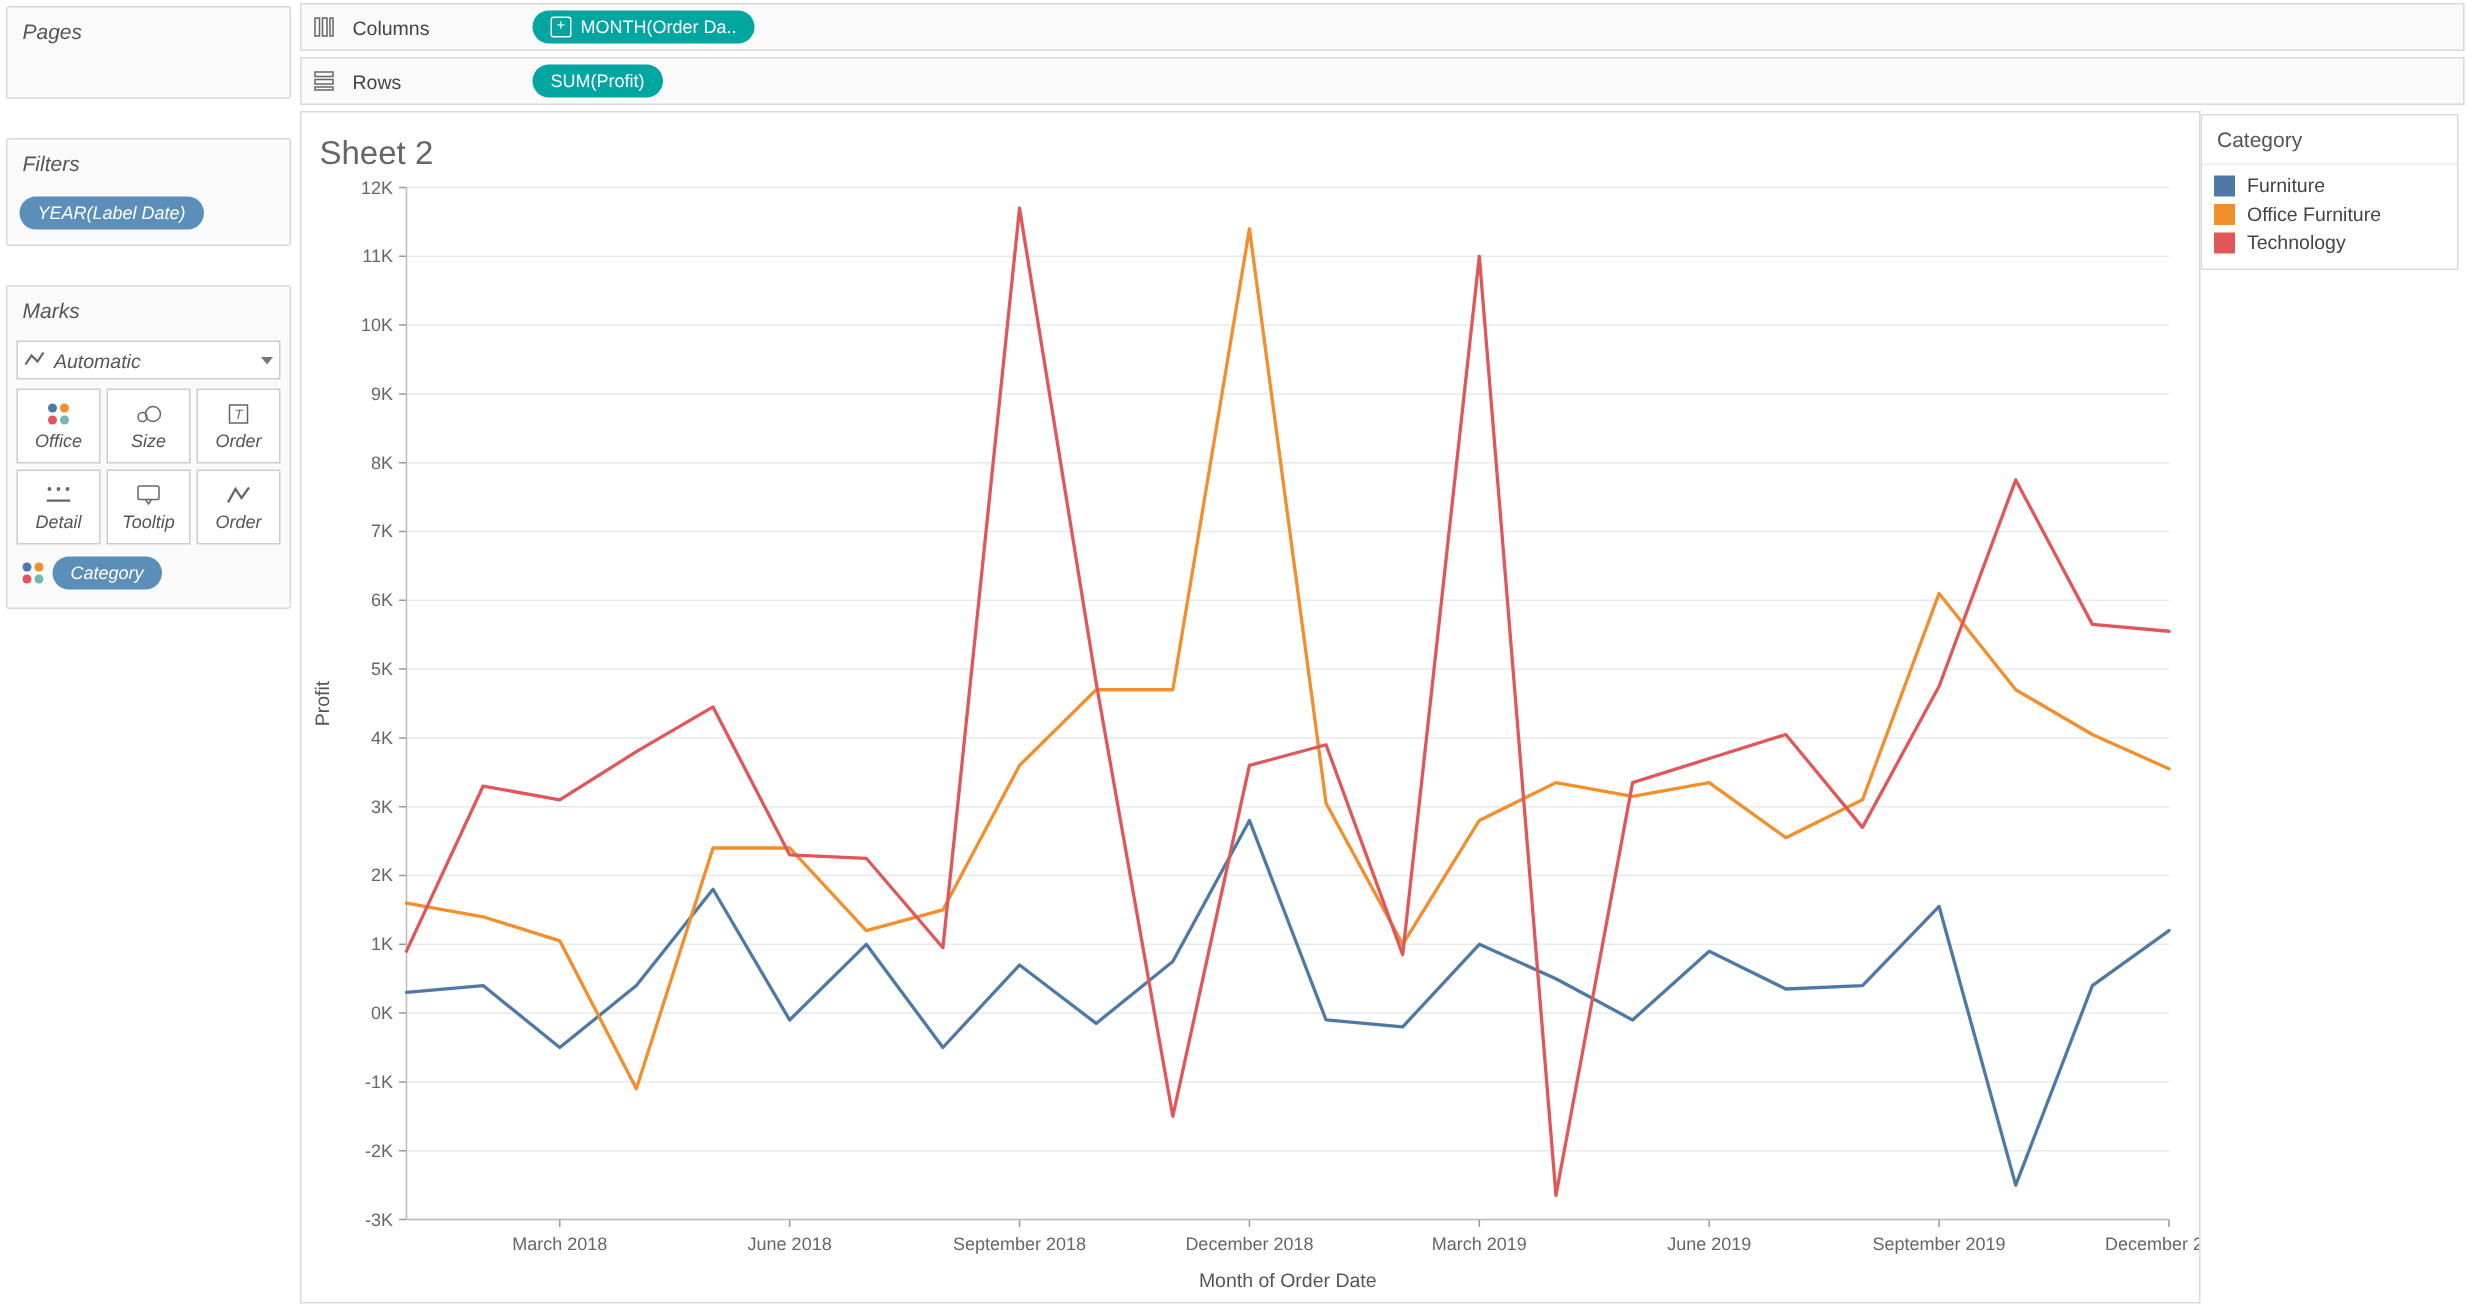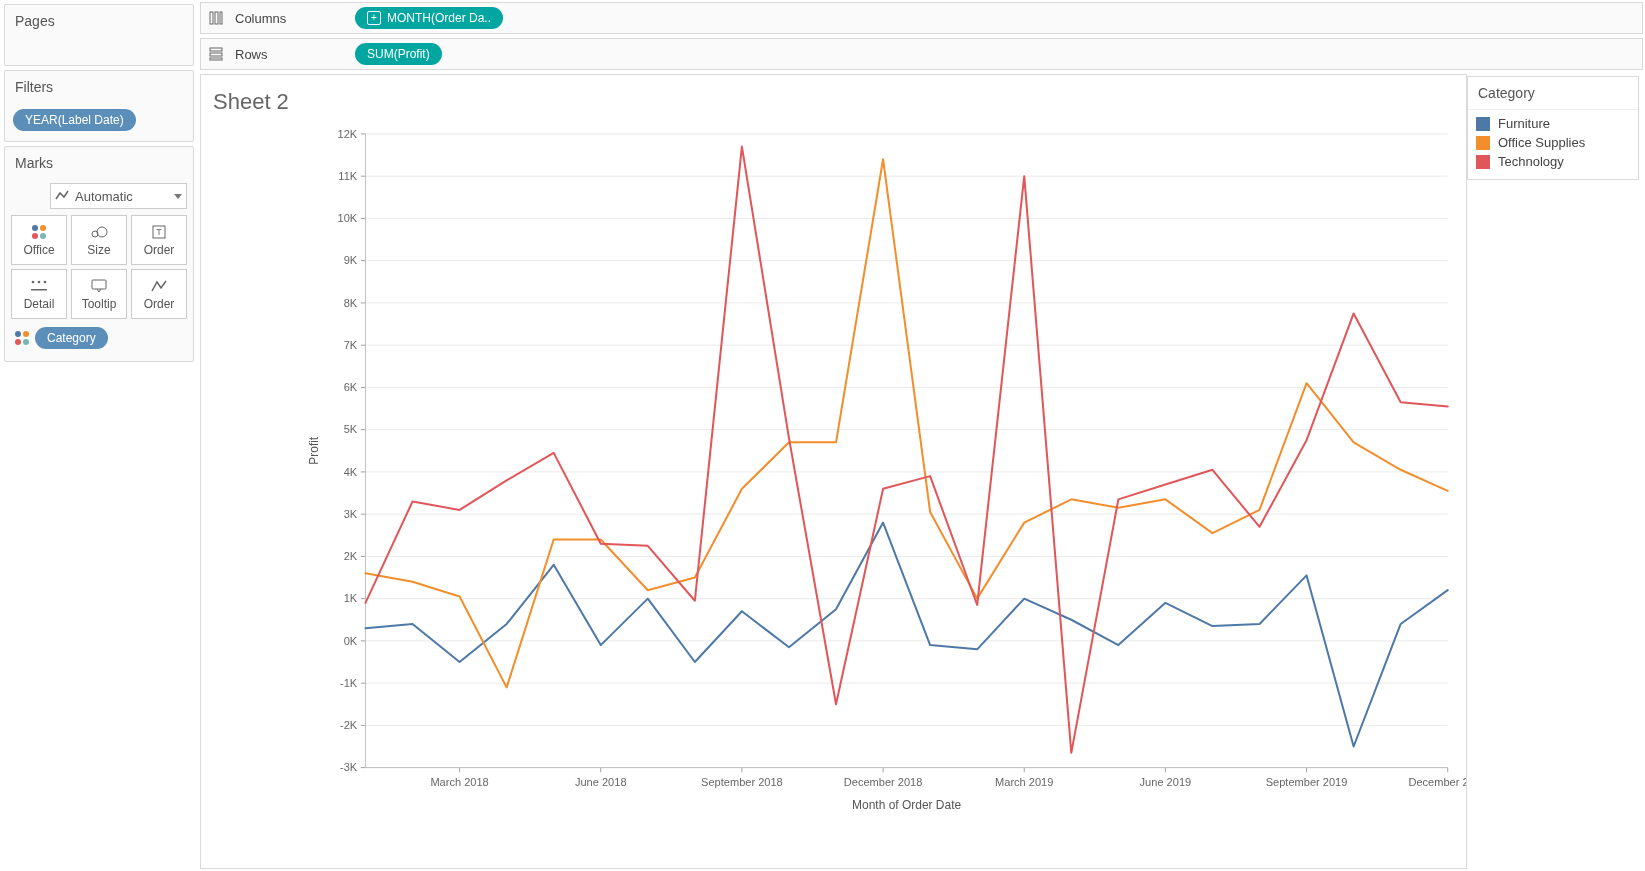--- a/index.html
+++ b/index.html
@@ -1,39 +1,39 @@
 <!DOCTYPE html>
 <html><head>
 <meta charset="utf-8">
 <style>
   html,body{margin:0;padding:0;background:#fff;font-family:Arial,Helvetica,sans-serif;font-size:13px;color:#333;}
   .app{display:flex;flex-direction:row;width:1645px;height:871px;box-sizing:border-box;}
-  .left-col{display:flex;flex-direction:column;width:190px;padding:4px;gap:4px;}
+  .left-col{display:flex;flex-direction:column;width:190px;padding:4px;gap:26px;font-style:italic;}
   .right-col{display:flex;flex-direction:column;flex:1;min-width:0;}
   .card{border:1px solid #d9d9d9;background:#fafafa;border-radius:2px;}
   .card-header{padding:8px 10px;font-size:14px;color:#555;}
   .filters-body{padding:6px 8px 10px 8px;}
   .marks-body{padding:4px 6px 10px 6px;display:flex;flex-direction:column;gap:6px;}
   .pill{display:inline-flex;align-items:center;height:22px;padding:0 12px;border-radius:11px;color:#fff;font-size:12px;white-space:nowrap;box-sizing:border-box;}
   .pill-teal{background:#00a69f;}
   .pill-blue{background:#5b8fb9;}
   .shelf-row{display:flex;align-items:center;height:30px;border:1px solid #d9d9d9;background:#fafafa;gap:10px;padding-left:6px;margin:2px 2px;}
   .shelf-icon{width:18px;display:inline-flex;justify-content:center;color:#666;}
   .shelf-label{width:110px;color:#444;}
   .plus-box{display:inline-flex;align-items:center;justify-content:center;width:12px;height:12px;border:1px solid #fff;border-radius:2px;margin-right:6px;font-size:10px;line-height:10px;}
-  .marks-select{display:flex;align-items:center;border:1px solid #ccc;background:#fff;height:24px;padding:0 4px;justify-content:space-between;margin-left:39px;}
+  .marks-select{display:flex;align-items:center;border:1px solid #ccc;background:#fff;height:24px;padding:0 4px;justify-content:space-between;}
   .marks-select .label{display:flex;align-items:center;gap:6px;color:#555;}
   .marks-grid{display:grid;grid-template-columns:repeat(3,1fr);gap:4px;}
   .mark-btn{border:1px solid #ccc;background:#fff;height:48px;display:flex;flex-direction:column;align-items:center;justify-content:center;gap:2px;color:#555;font-size:12px;}
   .mark-icon{font-size:16px;height:18px;display:flex;align-items:center;}
   .color-dots{display:grid;grid-template-columns:6px 6px;grid-auto-rows:6px;gap:2px;}
   .color-dots span{width:6px;height:6px;border-radius:50%;display:block;}
   .mark-row{display:flex;align-items:center;gap:6px;padding:2px 4px;}
   .viz-wrap{display:flex;flex:1;min-height:0;margin:2px;}
-  .viz-card{flex:1;border:1px solid #d9d9d9;background:#fff;display:flex;min-width:0;}
+  .viz-card{flex:1;border:1px solid #d9d9d9;background:#fff;display:flex;flex-direction:column;min-width:0;}
   .sheet-title{font-size:22px;color:#666;padding:14px 12px 0 12px;font-weight:400;}
   .chart-area{flex:1;position:relative;min-height:0;}
   svg{display:block;}
   .legend-card{width:170px;border-left:1px solid #d9d9d9;border-top:1px solid #d9d9d9;border-right:1px solid #d9d9d9;border-bottom:1px solid #d9d9d9;margin:2px 4px 2px 0;background:#fff;height:fit-content;}
   .legend-header{padding:8px 10px;font-size:14px;color:#555;border-bottom:1px solid #eee;}
   .legend-body{padding:6px 8px 10px 8px;display:flex;flex-direction:column;gap:4px;}
   .legend-item{display:flex;align-items:center;gap:8px;font-size:13px;color:#444;}
   .legend-swatch{width:14px;height:14px;display:block;}
   .caret{width:0;height:0;border-left:4px solid transparent;border-right:4px solid transparent;border-top:5px solid #777;}
   .pages-card{height:60px;}
@@ -257,21 +257,21 @@
 
       <div class="legend-card">
         <div class="legend-header">Category</div>
         <div class="legend-body" id="legend-body">
             <div class="legend-item">
               <span class="legend-swatch" style="background: rgb(78, 121, 167);"></span>
               <span>Furniture</span>
             </div>
             <div class="legend-item">
               <span class="legend-swatch" style="background: rgb(242, 142, 43);"></span>
-              <span>Office Supplies</span>
+              <span>Office Furniture</span>
             </div>
             <div class="legend-item">
               <span class="legend-swatch" style="background: rgb(225, 87, 89);"></span>
               <span>Technology</span>
             </div>
           </div>
       </div>
     </div>
   </div>
 </div>

